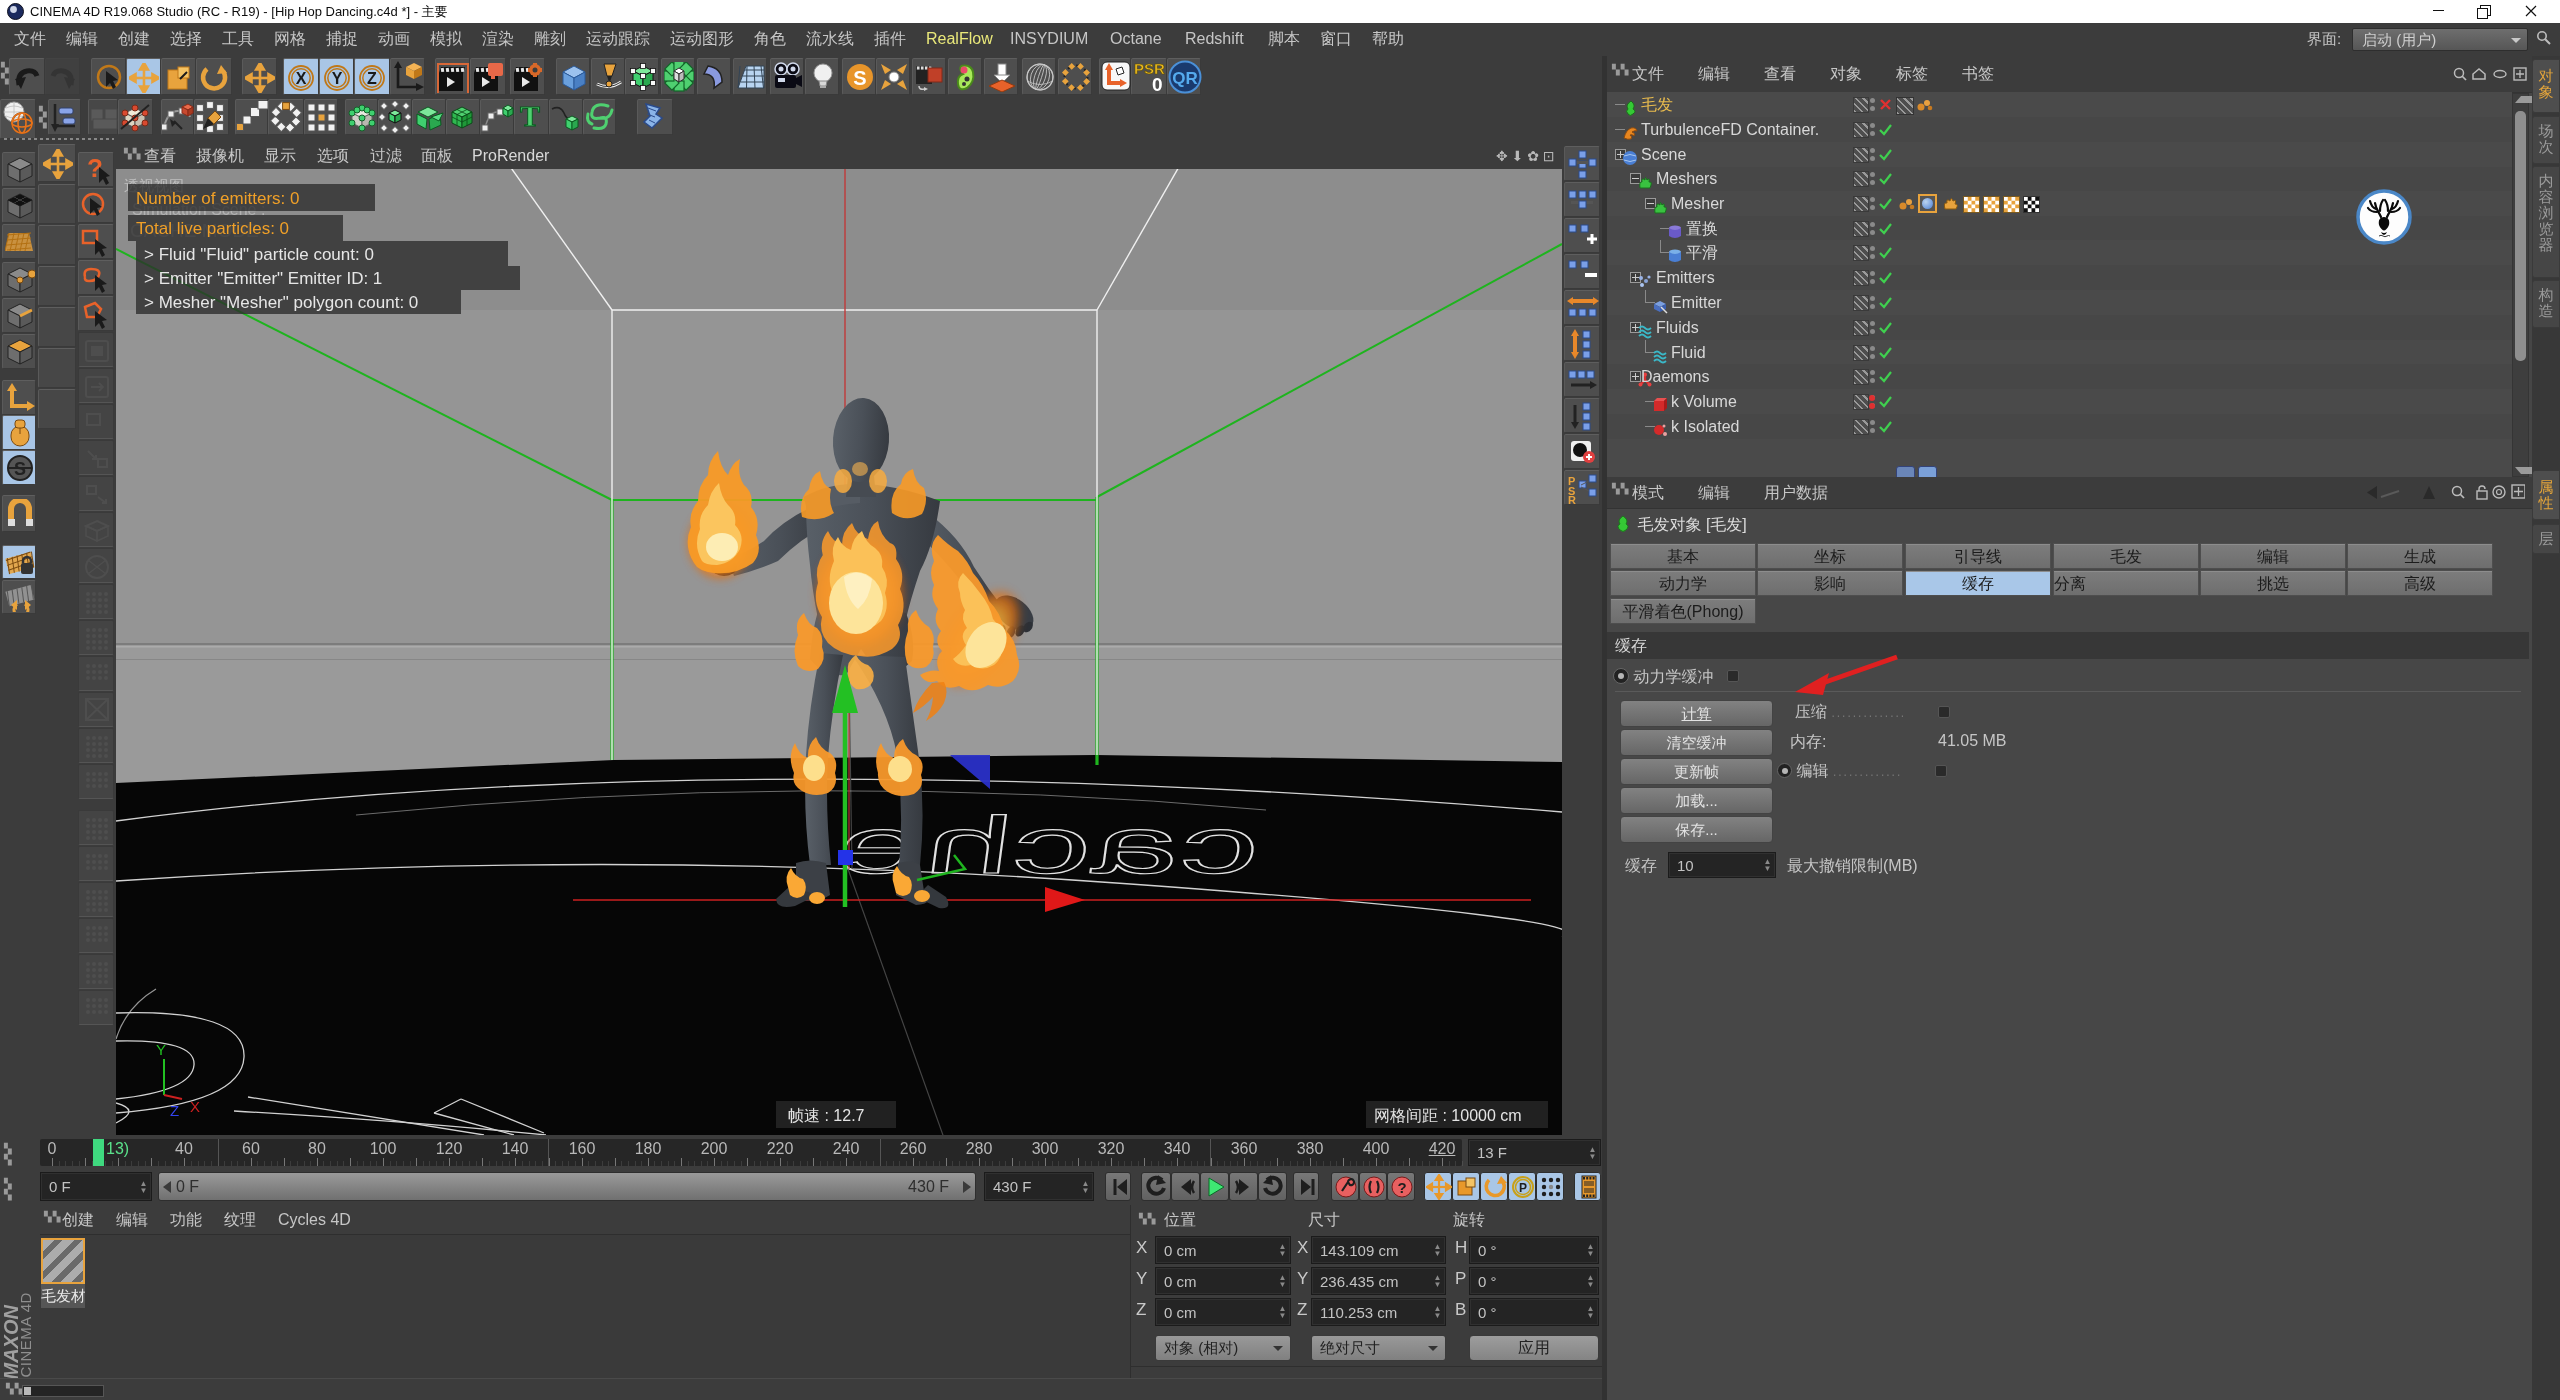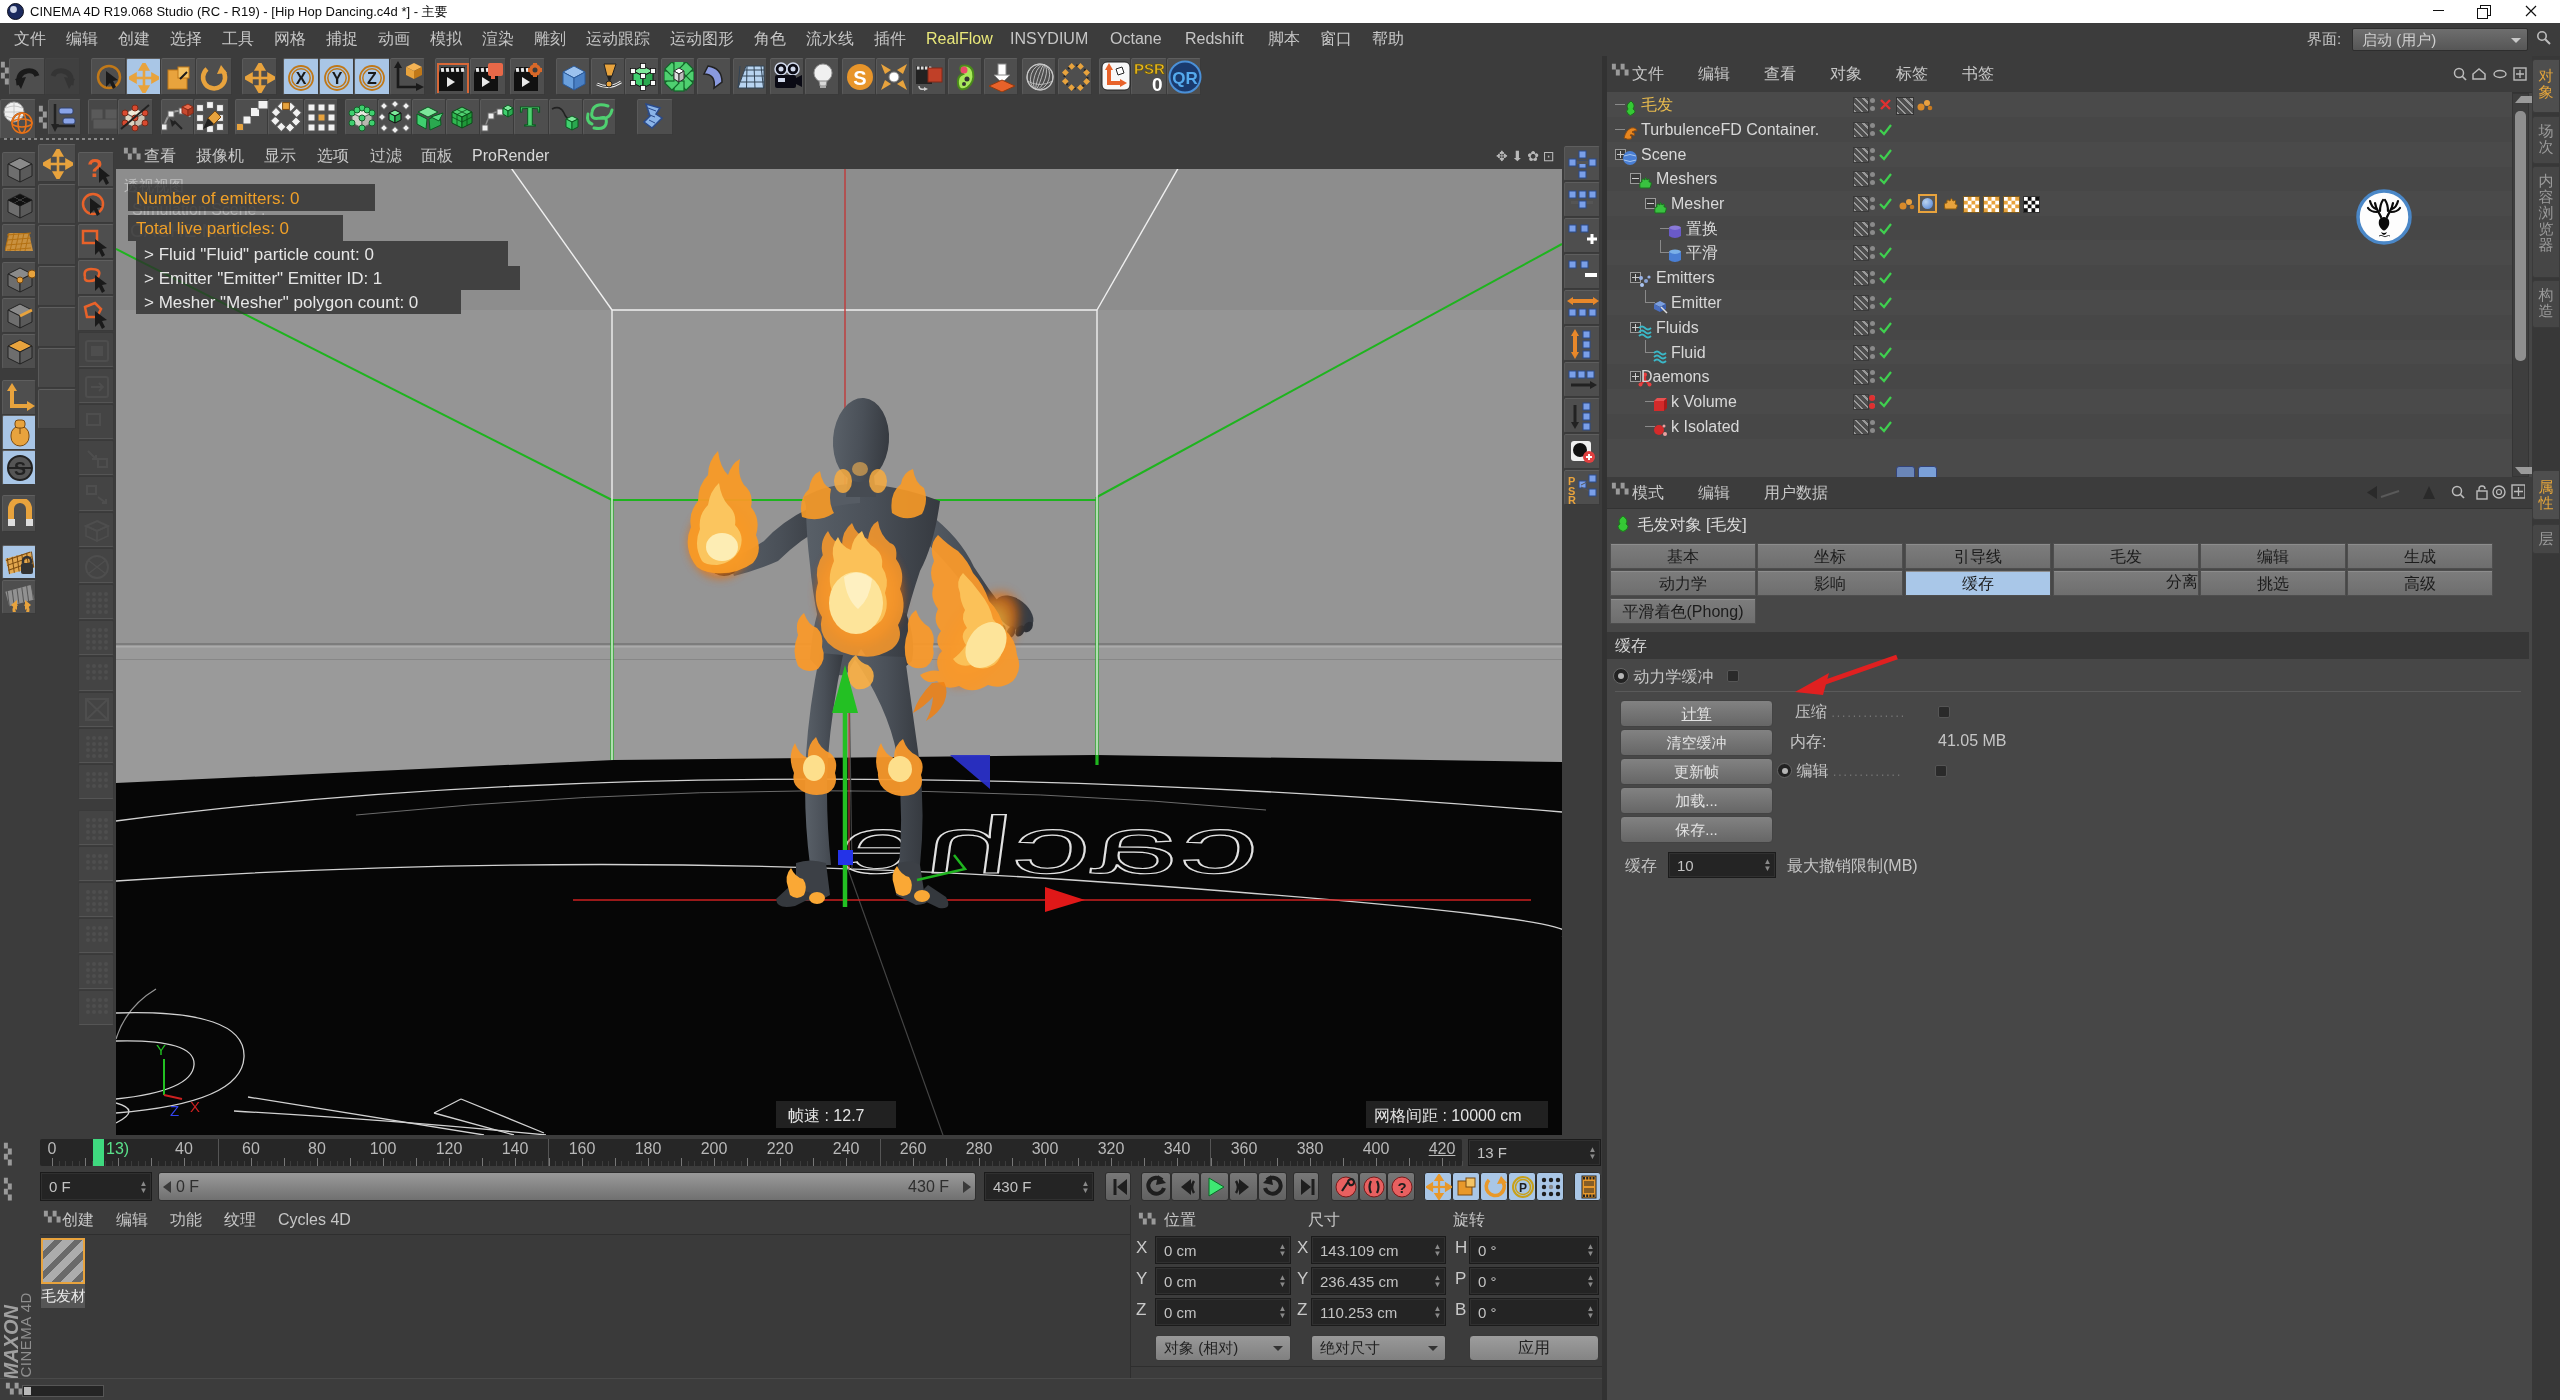--- a/index.html
+++ b/index.html
@@ -2092,21 +2092,21 @@
     <div id="attrtabs">
           <div class="abs" style="left:3px;top:66px;width:146px;height:26px;background:linear-gradient(#7d7d7d,#6e6e6e);border:1px solid #4e4e4e;box-shadow:inset 0 1px 0 #8d8d8d;color:#1c1c1c;font-size:16px;text-align:center;line-height:25px;box-sizing:border-box;">基本</div>
           <div class="abs" style="left:150px;top:66px;width:146px;height:26px;background:linear-gradient(#7d7d7d,#6e6e6e);border:1px solid #4e4e4e;box-shadow:inset 0 1px 0 #8d8d8d;color:#1c1c1c;font-size:16px;text-align:center;line-height:25px;box-sizing:border-box;">坐标</div>
           <div class="abs" style="left:298px;top:66px;width:146px;height:26px;background:linear-gradient(#7d7d7d,#6e6e6e);border:1px solid #4e4e4e;box-shadow:inset 0 1px 0 #8d8d8d;color:#1c1c1c;font-size:16px;text-align:center;line-height:25px;box-sizing:border-box;">引导线</div>
           <div class="abs" style="left:446px;top:66px;width:146px;height:26px;background:linear-gradient(#7d7d7d,#6e6e6e);border:1px solid #4e4e4e;box-shadow:inset 0 1px 0 #8d8d8d;color:#1c1c1c;font-size:16px;text-align:center;line-height:25px;box-sizing:border-box;">毛发</div>
           <div class="abs" style="left:593px;top:66px;width:146px;height:26px;background:linear-gradient(#7d7d7d,#6e6e6e);border:1px solid #4e4e4e;box-shadow:inset 0 1px 0 #8d8d8d;color:#1c1c1c;font-size:16px;text-align:center;line-height:25px;box-sizing:border-box;">编辑</div>
           <div class="abs" style="left:740px;top:66px;width:146px;height:26px;background:linear-gradient(#7d7d7d,#6e6e6e);border:1px solid #4e4e4e;box-shadow:inset 0 1px 0 #8d8d8d;color:#1c1c1c;font-size:16px;text-align:center;line-height:25px;box-sizing:border-box;">生成</div>
           <div class="abs" style="left:3px;top:93px;width:146px;height:26px;background:linear-gradient(#7d7d7d,#6e6e6e);border:1px solid #4e4e4e;box-shadow:inset 0 1px 0 #8d8d8d;color:#1c1c1c;font-size:16px;text-align:center;line-height:25px;box-sizing:border-box;">动力学</div>
           <div class="abs" style="left:150px;top:93px;width:146px;height:26px;background:linear-gradient(#7d7d7d,#6e6e6e);border:1px solid #4e4e4e;box-shadow:inset 0 1px 0 #8d8d8d;color:#1c1c1c;font-size:16px;text-align:center;line-height:25px;box-sizing:border-box;">影响</div>
           <div class="abs" style="left:298px;top:93px;width:146px;height:26px;background:#a9c7e8;border:1px solid #4e4e4e;box-shadow:inset 0 1px 0 #8d8d8d;color:#1c1c1c;font-size:16px;text-align:center;line-height:25px;box-sizing:border-box;">缓存</div>
-          <div class="abs" style="left:446px;top:93px;width:146px;height:26px;background:linear-gradient(#7d7d7d,#6e6e6e);border:1px solid #4e4e4e;box-shadow:inset 0 1px 0 #8d8d8d;color:#1c1c1c;font-size:16px;text-align:right;line-height:25px;box-sizing:border-box;font-family:Liberation Mono, monospace;">分离</div>
+          <div class="abs" style="left:446px;top:93px;width:146px;height:26px;background:linear-gradient(#7d7d7d,#6e6e6e);border:1px solid #4e4e4e;box-shadow:inset 0 1px 0 #8d8d8d;color:#1c1c1c;font-size:16px;text-align:left;line-height:25px;box-sizing:border-box;">分离</div>
           <div class="abs" style="left:593px;top:93px;width:146px;height:26px;background:linear-gradient(#7d7d7d,#6e6e6e);border:1px solid #4e4e4e;box-shadow:inset 0 1px 0 #8d8d8d;color:#1c1c1c;font-size:16px;text-align:center;line-height:25px;box-sizing:border-box;">挑选</div>
           <div class="abs" style="left:740px;top:93px;width:146px;height:26px;background:linear-gradient(#7d7d7d,#6e6e6e);border:1px solid #4e4e4e;box-shadow:inset 0 1px 0 #8d8d8d;color:#1c1c1c;font-size:16px;text-align:center;line-height:25px;box-sizing:border-box;">高级</div>
           <div class="abs" style="left:3px;top:121px;width:146px;height:26px;background:linear-gradient(#7d7d7d,#6e6e6e);border:1px solid #4e4e4e;box-shadow:inset 0 1px 0 #8d8d8d;color:#1c1c1c;font-size:16px;text-align:center;line-height:25px;box-sizing:border-box;">平滑着色(Phong)</div>
         </div>
 
     <div class="abs" style="left:0;top:155px;width:922px;height:27px;background:#373737;color:#d8d8d8;font-size:16px;line-height:27px;padding-left:8px;box-sizing:border-box;">缓存</div>
 
     <div class="abs" style="left:6px;top:189px;color:#c6c6c6;font-size:16px;line-height:22px;">
       <span style="display:inline-block;width:14px;height:14px;border-radius:50%;background:#222;border:1px solid #666;vertical-align:-2px;position:relative;"><span style="position:absolute;left:4px;top:4px;width:6px;height:6px;border-radius:50%;background:#b5b5b5;"></span></span>
       动力学缓冲</div>

